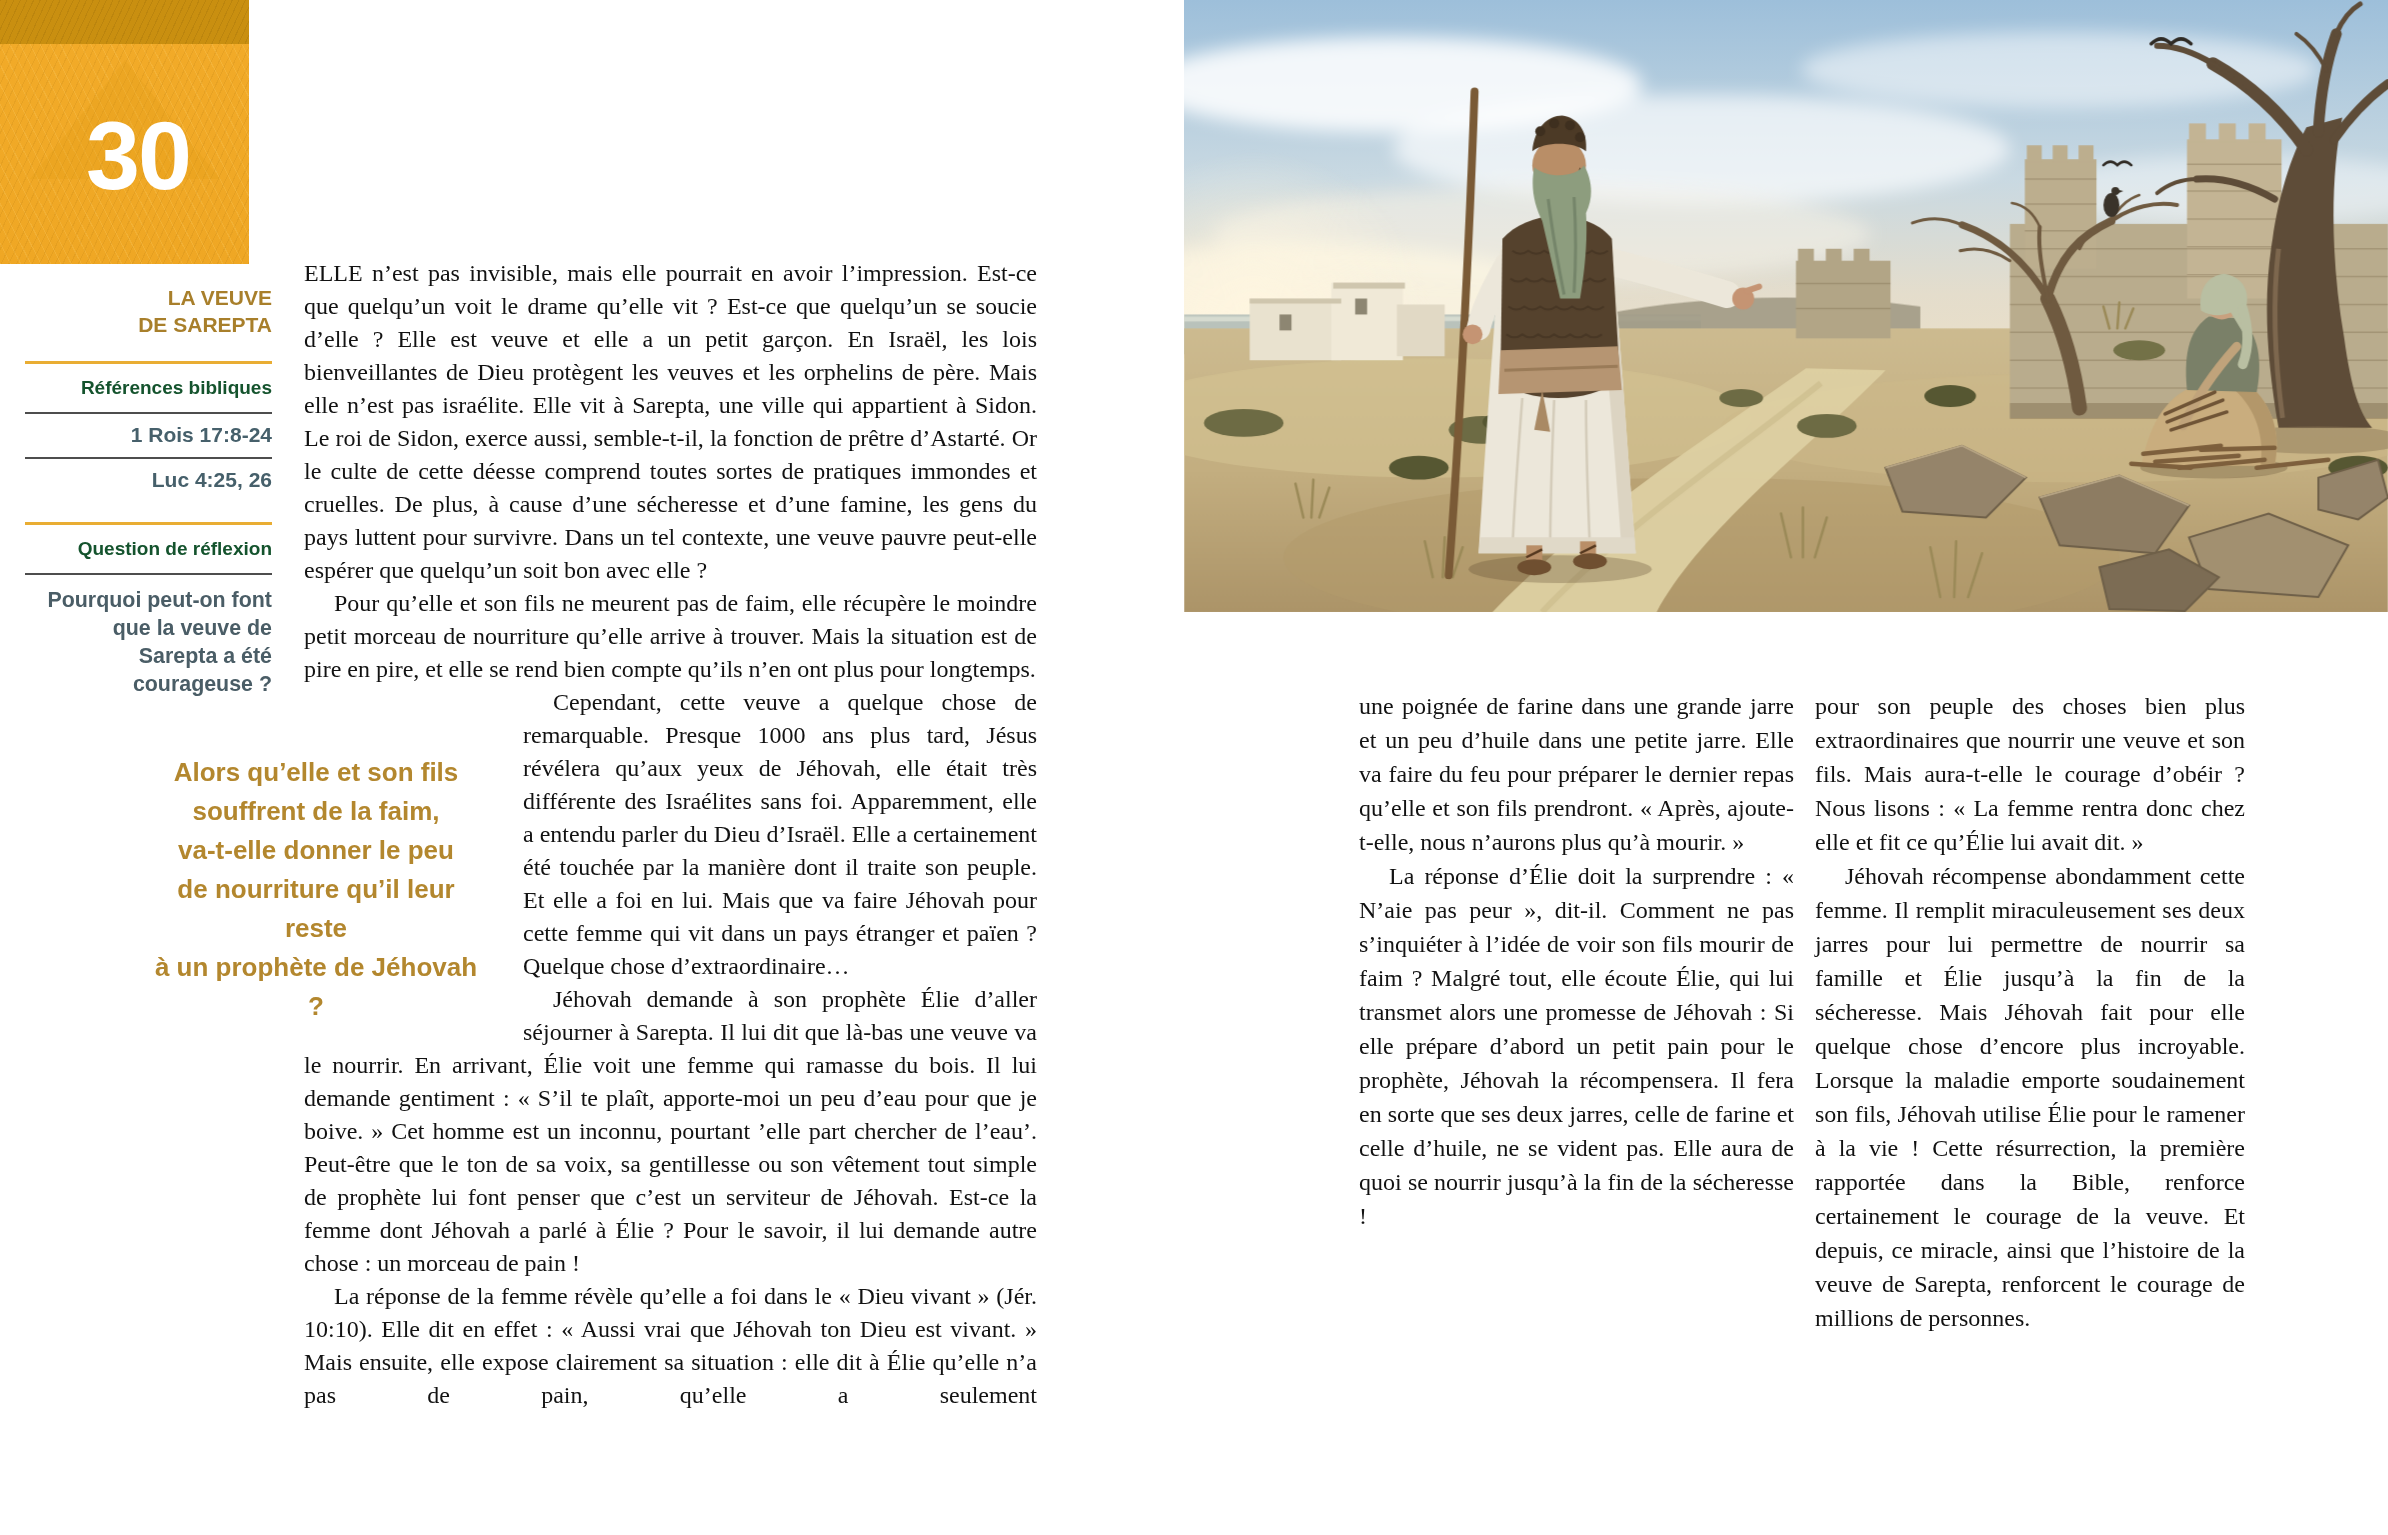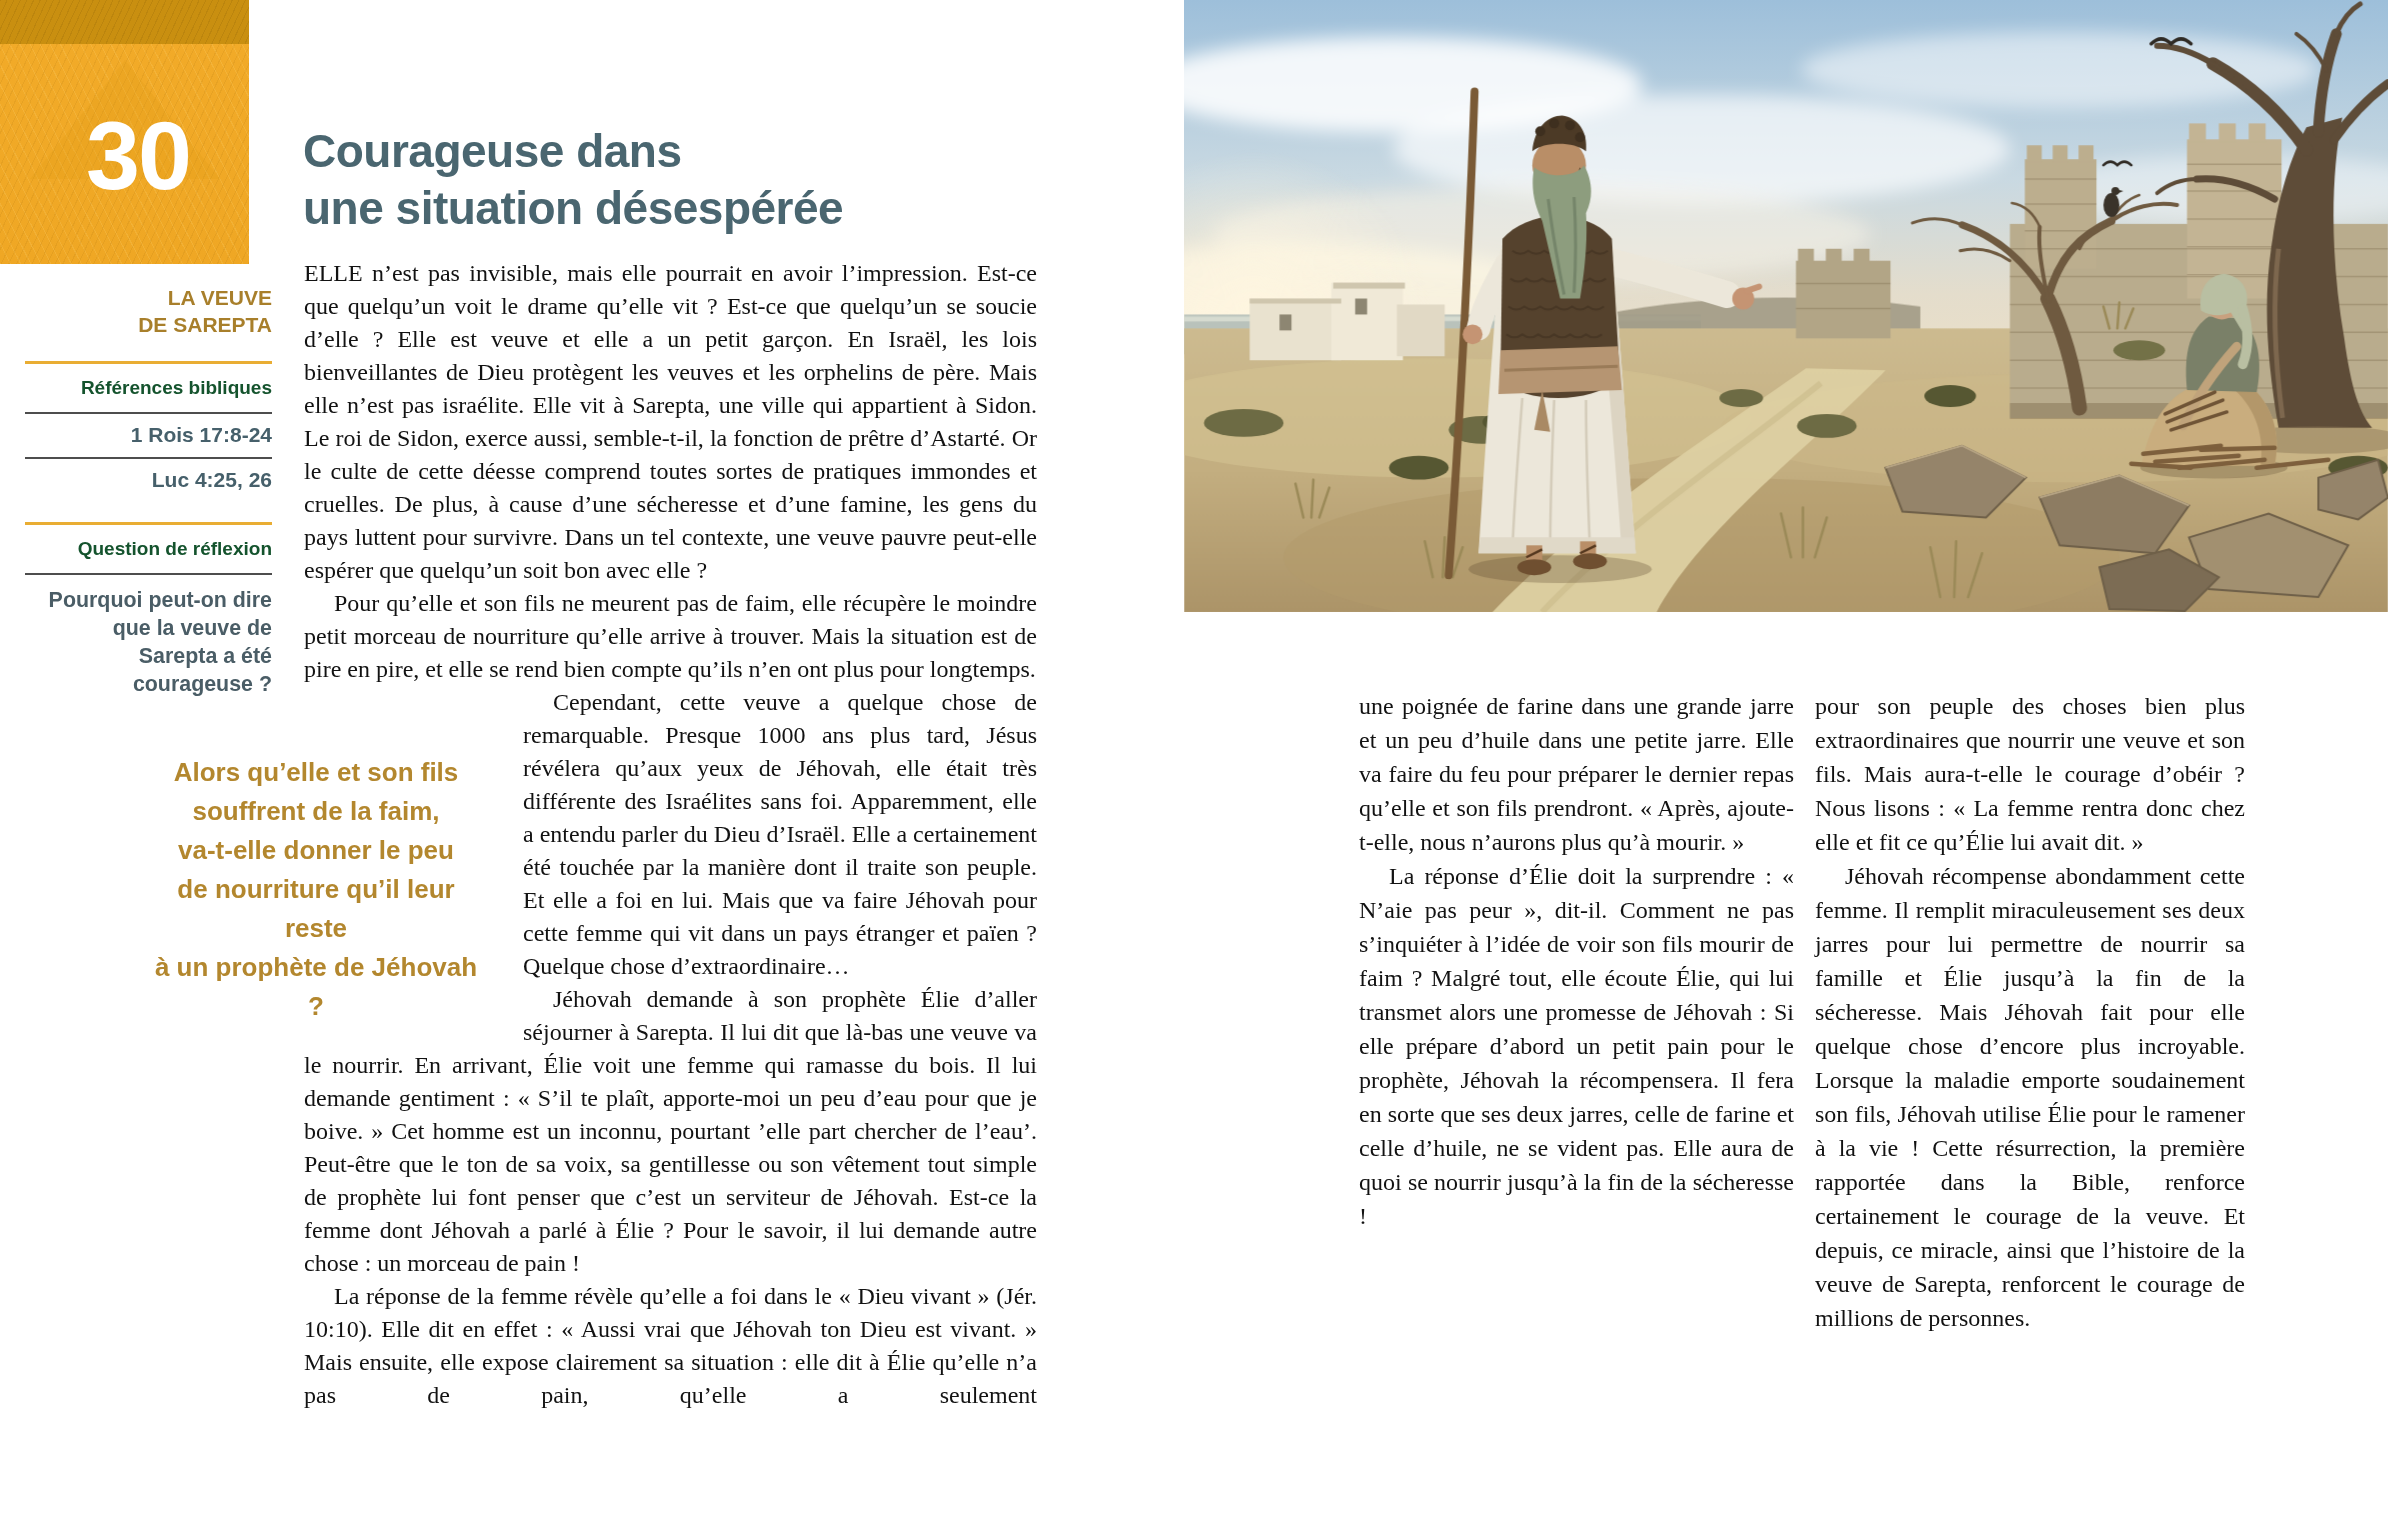--- a/index.html
+++ b/index.html
@@ -69,28 +69,26 @@
 DE SAREPTA</div>
     <div class="rule gold"></div>
     <div class="side-h">Références bibliques</div>
     <div class="rule gray"></div>
     <div class="side-ref">1 Rois 17:8-24</div>
     <div class="rule gray"></div>
     <div class="side-ref">Luc 4:25, 26</div>
     <div class="rule gold gap-top"></div>
     <div class="side-h">Question de réflexion</div>
     <div class="rule gray"></div>
-    <div class="side-question">Pourquoi peut-on dire
+    <div class="side-question">Pourquoi peut-on font
 que la veuve de
 Sarepta a été
 courageuse ?</div>
   </aside>
 
-  <h1 class="title">Courageuse dans
-une situation désespérée</h1>
 
   <div class="col left-col">
     <p>ELLE n’est pas invisible, mais elle pourrait en avoir l’impression. Est-ce que quelqu’un voit le drame qu’elle vit ? Est-ce que quelqu’un se soucie d’elle ? Elle est veuve et elle a un petit garçon. En Israël, les lois bienveillantes de Dieu protègent les veuves et les orphelins de père. Mais elle n’est pas israélite. Elle vit à Sarepta, une ville qui appartient à Sidon. Le roi de Sidon, exerce aussi, semble-t-il, la fonction de prêtre d’Astarté. Or le culte de cette déesse comprend toutes sortes de pratiques immondes et cruelles. De plus, à cause d’une sécheresse et d’une famine, les gens du pays luttent pour survivre. Dans un tel contexte, une veuve pauvre peut-elle espérer que quelqu’un soit bon avec elle ?</p>
     <p class="indent">Pour qu’elle et son fils ne meurent pas de faim, elle récupère le moindre petit morceau de nourriture qu’elle arrive à trouver. Mais la situation est de pire en pire, et elle se rend bien compte qu’ils n’en ont plus pour longtemps.</p>
     <p class="indent"><span class="pullquote">Alors qu’elle et son fils
 souffrent de la faim,
 va-t-elle donner le peu
 de nourriture qu’il leur reste
 à un prophète de Jéhovah ?</span><span>Cependant, cette veuve a quelque chose de remarquable. Presque 1000 ans plus tard, Jésus révélera qu’aux yeux de Jéhovah, elle était très différente des Israélites sans foi. Apparemment, elle a entendu parler du Dieu d’Israël. Elle a certainement été touchée par la manière dont il traite son peuple. Et elle a foi en lui. Mais que va faire Jéhovah pour cette femme qui vit dans un pays étranger et païen ? Quelque chose d’extraordinaire…</span></p>
     <p class="indent">Jéhovah demande à son prophète Élie d’aller séjourner à Sarepta. Il lui dit que là-bas une veuve va le nourrir. En arrivant, Élie voit une femme qui ramasse du bois. Il lui demande gentiment : « S’il te plaît, apporte-moi un peu d’eau pour que je boive. » Cet homme est un inconnu, pourtant ’elle part chercher de l’eau’. Peut-être que le ton de sa voix, sa gentillesse ou son vêtement tout simple de prophète lui font penser que c’est un serviteur de Jéhovah. Est-ce la femme dont Jéhovah a parlé à Élie ? Pour le savoir, il lui demande autre chose : un morceau de pain !</p>

